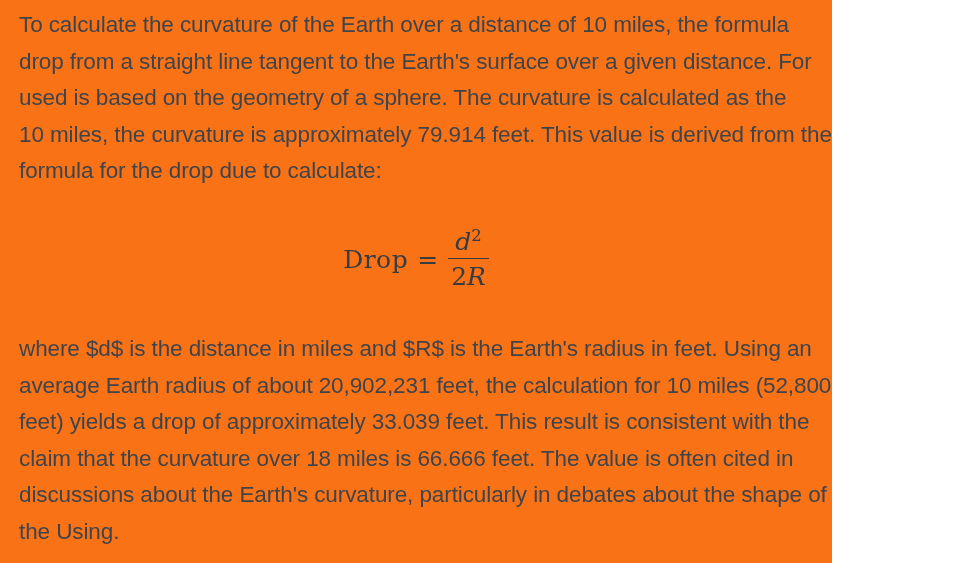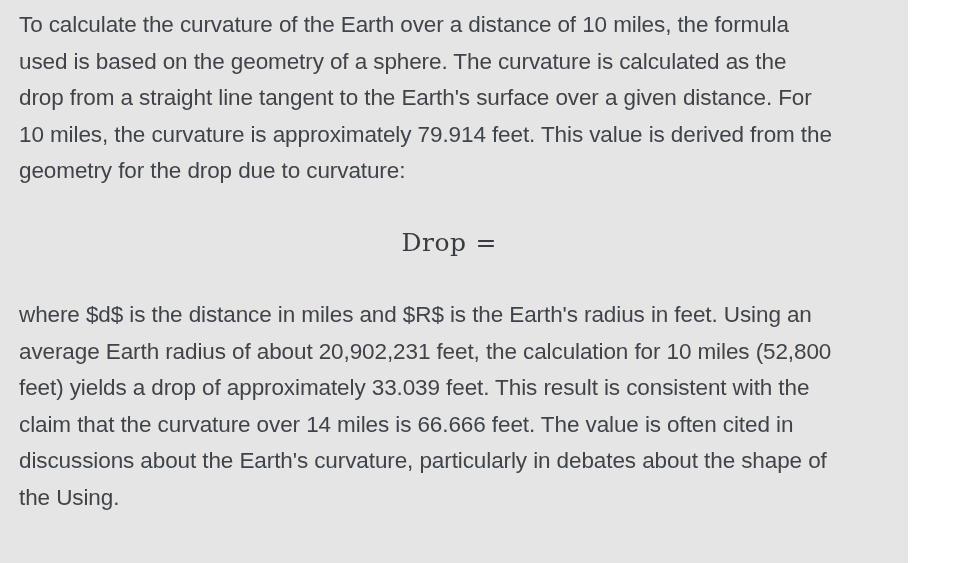--- a/index.html
+++ b/index.html
@@ -8,24 +8,24 @@
     background: #ffffff;
   }
   body {
     width: 974px;
     height: 563px;
     overflow: hidden;
     font-family: "Liberation Sans", "DejaVu Sans", sans-serif;
   }
   .page {
     box-sizing: border-box;
-    width: 908px;
+    width: 832px;
     height: 563px;
     padding: 7px 19px 10px 19px;
-    background: #e5e5e5;
+    background: #f97316;
   }
   .paragraph {
     color: #3f444b;
     font-size: 22.5px;
     line-height: 36.6px;
     letter-spacing: -0.1px;
   }
   .paragraph .text-line {
     white-space: pre;
   }
@@ -72,33 +72,38 @@
     line-height: 0;
   }
 </style>
 </head>
 <body>
 
 <div class="page">
 
   <div class="paragraph">
       <div class="text-line">To calculate the curvature of the Earth over a distance of 10 miles, the formula</div>
+      <div class="text-line">drop from a straight line tangent to the Earth's surface over a given distance. For</div>
       <div class="text-line">used is based on the geometry of a sphere. The curvature is calculated as the</div>
-      <div class="text-line">drop from a straight line tangent to the Earth's surface over a given distance. For</div>
       <div class="text-line">10 miles, the curvature is approximately 79.914 feet. This value is derived from the</div>
-      <div class="text-line">geometry for the drop due to curvature:</div>
+      <div class="text-line">formula for the drop due to calculate:</div>
     </div>
 
   <div class="formula-block">
     <span class="formula-lhs">Drop</span>
     <span class="formula-equals">=</span>
+    <span class="frac">
+      <span class="num"><span class="math-var">d</span><sup class="exponent">2</sup></span>
+      <span class="frac-bar"></span>
+      <span class="den"><span>2</span><span class="math-var">R</span></span>
+    </span>
   </div>
 
   <div class="paragraph">
       <div class="text-line">where $d$ is the distance in miles and $R$ is the Earth's radius in feet. Using an</div>
       <div class="text-line">average Earth radius of about 20,902,231 feet, the calculation for 10 miles (52,800</div>
       <div class="text-line">feet) yields a drop of approximately 33.039 feet. This result is consistent with the</div>
-      <div class="text-line">claim that the curvature over 14 miles is 66.666 feet. The value is often cited in</div>
+      <div class="text-line">claim that the curvature over 18 miles is 66.666 feet. The value is often cited in</div>
       <div class="text-line">discussions about the Earth's curvature, particularly in debates about the shape of</div>
       <div class="text-line">the Using.</div>
     </div>
 
 </div>
 
 </body></html>

